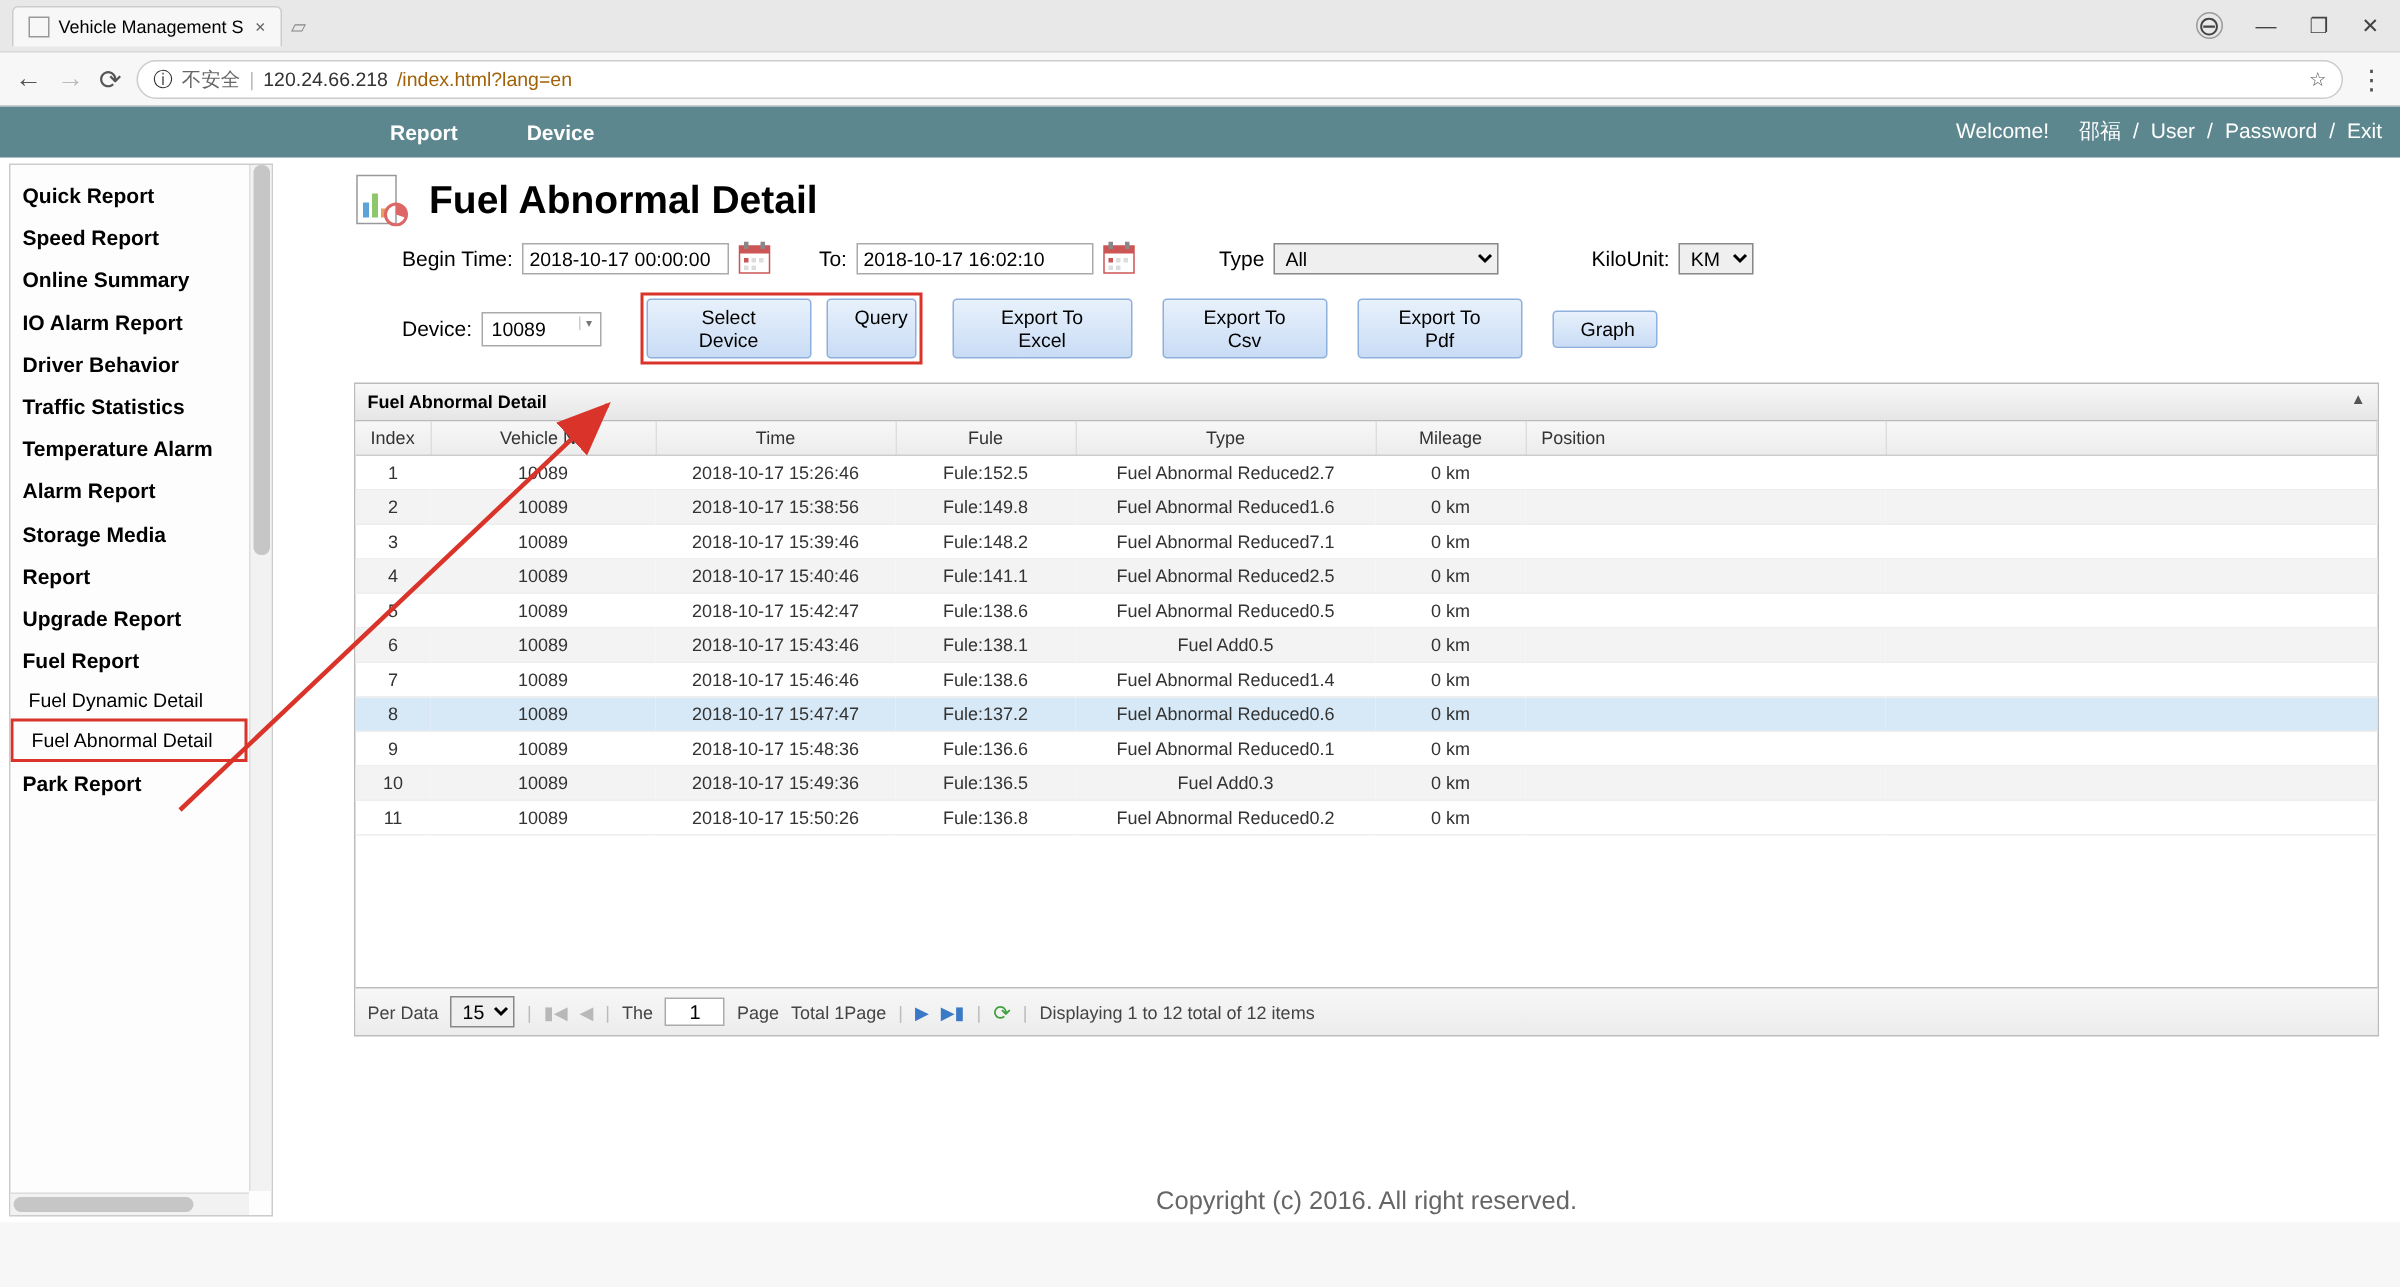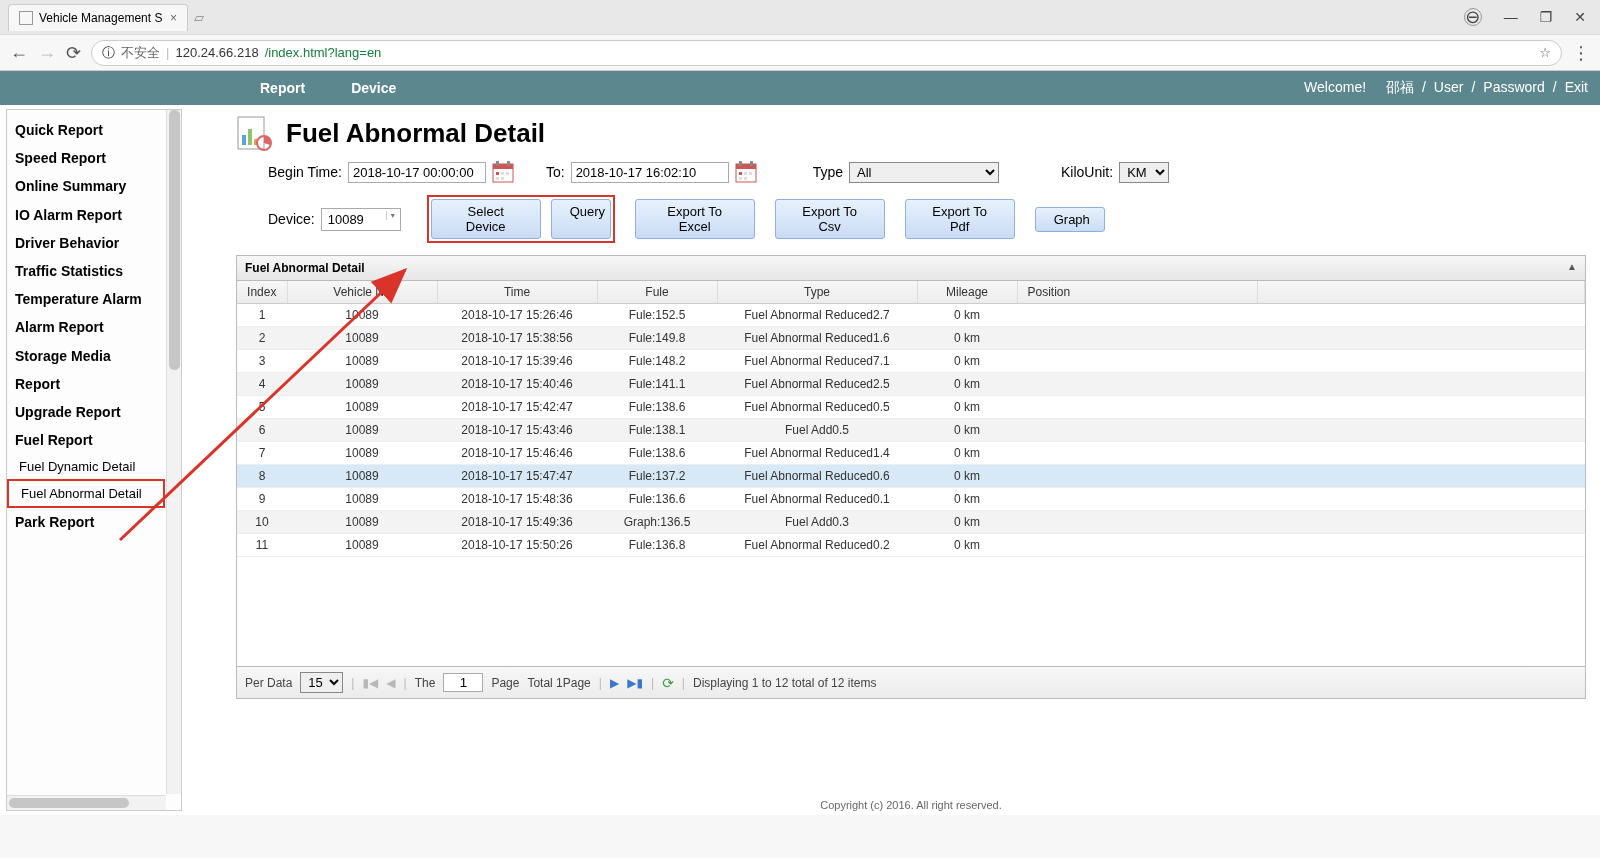--- a/index.html
+++ b/index.html
@@ -81,21 +81,21 @@
 .col-mil { width: 100px; }
 .col-pos { text-align: left; width: 240px; }
 th.col-pos { text-align: left; padding-left: 10px; }
 .pager { border-top: 1px solid #bbb; background: linear-gradient(#f7f7f7, #ececec); padding: 5px 8px; font-size: 12px; display: flex; align-items: center; gap: 8px; color: #444; }
 .pager .sep { color: #bbb; }
 .pager .pg-ico { color: #3a79c6; cursor: pointer; }
 .pager .pg-ico.dis { color: #b8b8b8; }
 .pager input { width: 40px; border: 1px solid #aaa; text-align: center; padding: 1px; }
 .refresh { color: #3aa03a; font-size: 14px; }
 
-.footer { text-align: center; color: #666; font-size: 11px; padding-top: 100px; }
+.footer { text-align: center; color: #666; font-size: 17px; padding-top: 100px; }
 
 
 .arrow { position: absolute; pointer-events: none; z-index: 200; }
 </style>
 </head>
 <body>
 
 <div class="browser-chrome">
   <div class="tab-bar">
     <div class="tab">
@@ -113,21 +113,21 @@
   </div>
   <div class="addr-bar">
     <span class="nav-ico">←</span>
     <span class="nav-ico dis">→</span>
     <span class="nav-ico">⟳</span>
     <div class="url-box">
       <span>ⓘ</span>
       <span class="insecure">不安全</span>
       <span class="sep">|</span>
       <span>120.24.66.218</span>
-        <span style="color:#15803d">/index.html?lang=en</span>
+        <span style="color:#a16207">/index.html?lang=en</span>
       <span class="star">☆</span>
     </div>
     <span class="menu-dots">⋮</span>
   </div>
 </div>
 
 <div class="app">
   <div class="header">
     <div class="header-bottom">
       <span class="nav-item">Report</span>
@@ -348,21 +348,21 @@
                 <td class="col-fule">Fule:136.6</td>
                 <td class="col-type">Fuel Abnormal Reduced0.1</td>
                 <td class="col-mil">0 km</td>
                 <td class="col-pos"></td>
                 <td></td>
               </tr>
               <tr>
                 <td class="col-idx">10</td>
                 <td class="col-veh">10089</td>
                 <td class="col-time">2018-10-17 15:49:36</td>
-                <td class="col-fule">Graph:136.5</td>
+                <td class="col-fule">Fule:136.5</td>
                 <td class="col-type">Fuel Add0.3</td>
                 <td class="col-mil">0 km</td>
                 <td class="col-pos"></td>
                 <td></td>
               </tr>
               <tr>
                 <td class="col-idx">11</td>
                 <td class="col-veh">10089</td>
                 <td class="col-time">2018-10-17 15:50:26</td>
                 <td class="col-fule">Fule:136.8</td>

